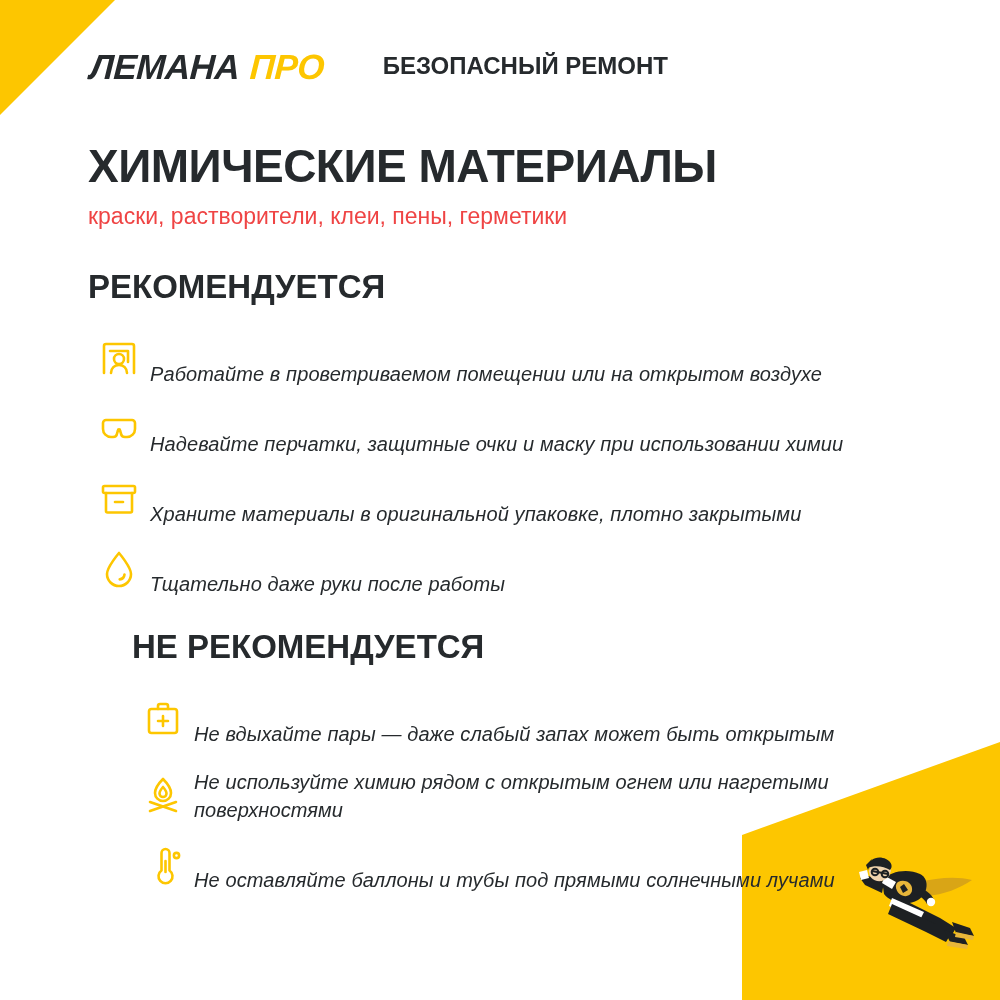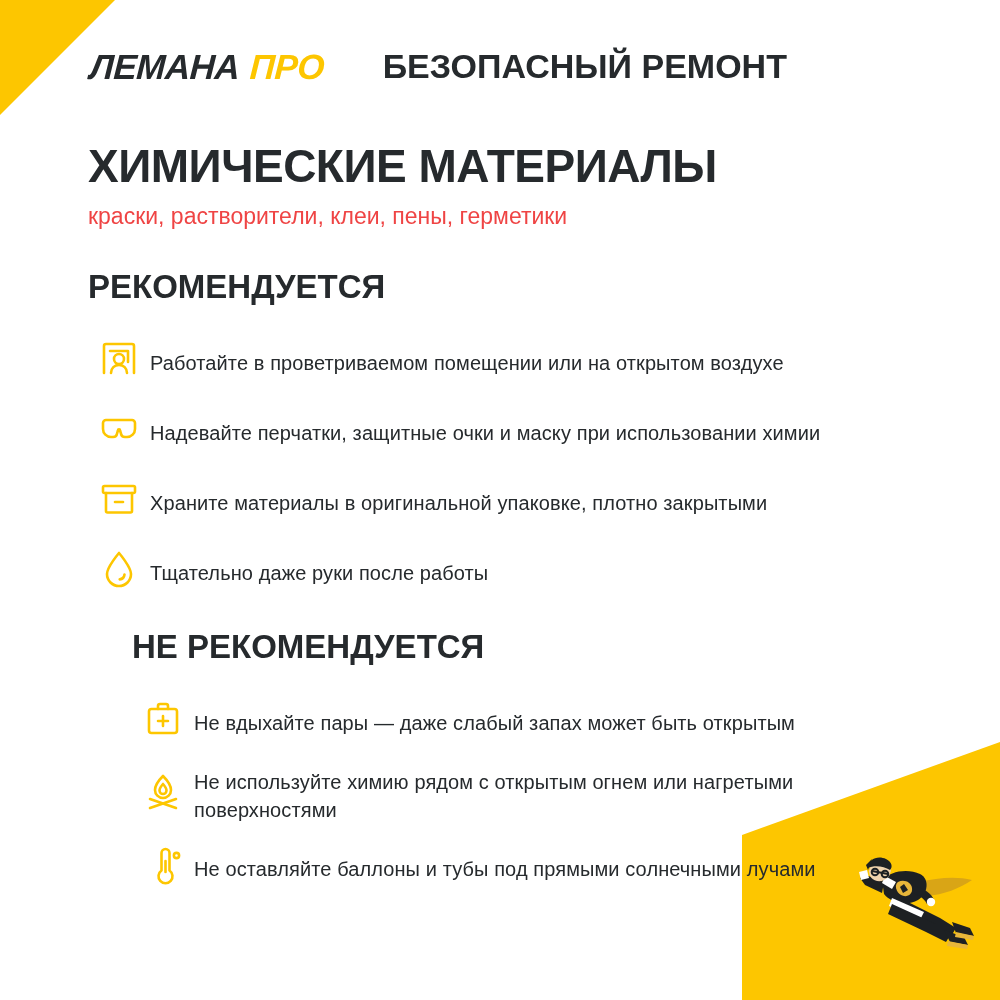--- a/index.html
+++ b/index.html
@@ -62,21 +62,21 @@
     color: #fdc600;
     font-style: italic;
     font-weight: 700;
     margin-left: 11px;
     transform: skewX(-3deg);
   }
   .header-tagline {
     margin-left: 58px;
     color: #262a2d;
     font-weight: 700;
-    font-size: 34px;
+    font-size: 24px;
     letter-spacing: 0px;
     white-space: nowrap;
   }
 
   
   .title {
     position: absolute;
     top: 143px;
     left: 88px;
     font-size: 46px;
@@ -107,22 +107,23 @@
   .section-heading {
     font-size: 33px;
     font-weight: 700;
     color: #262a2d;
     letter-spacing: 0px;
     margin: 0 0 22px 0;
   }
 
   .item {
     display: flex;
-    align-items: center;
+    align-items: flex-end;
     margin-bottom: 10px;
+    font-style: italic;
   }
   .item-icon {
     flex: 0 0 62px;
     width: 62px;
     height: 58px;
     display: flex;
     align-items: center;
     justify-content: center;
     padding-top: 2px;
   }

